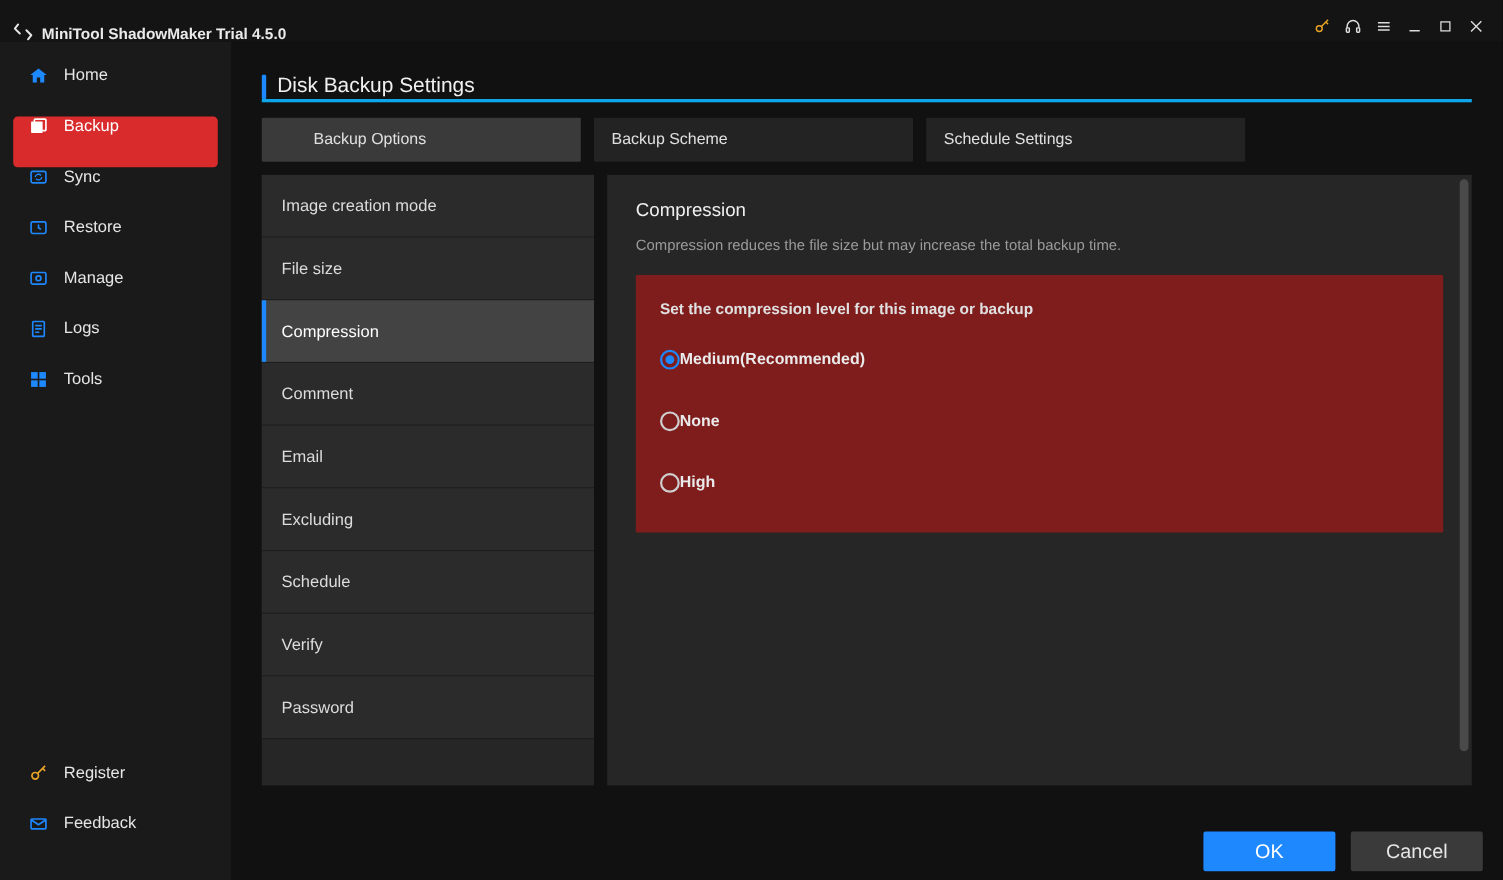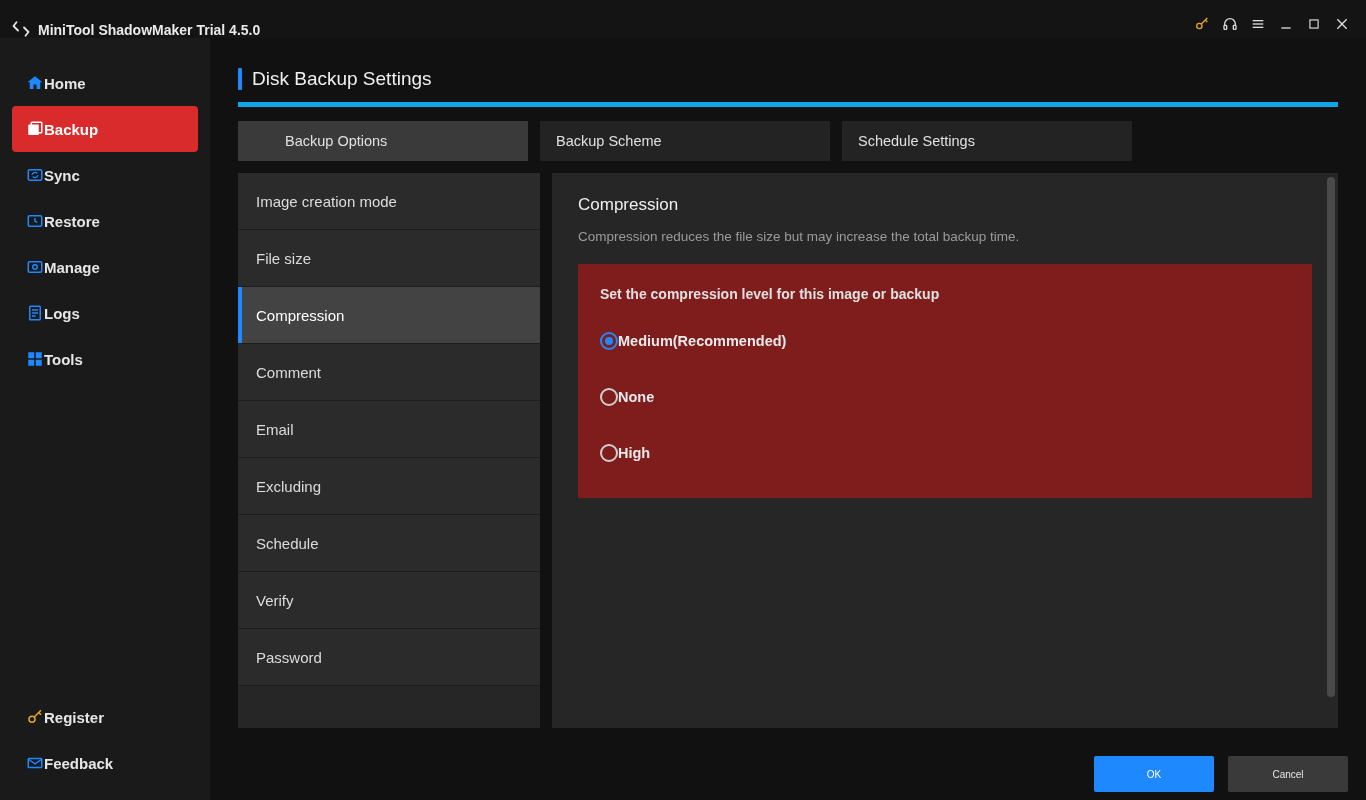--- a/index.html
+++ b/index.html
@@ -11,32 +11,32 @@
   .titlebar .logo { width: 18px; height: 18px; margin-right: 8px; display:flex; align-items:center; justify-content:center; }
   .titlebar .title { font-size: 14px; font-weight: 600; color: #eaeaea; }
   .titlebar .spacer { flex: 1; }
   .titlebar .tbtn { width: 28px; height: 28px; display:flex; align-items:center; justify-content:center; border-radius:2px; cursor:pointer; color:#dcdcdc; }
   .titlebar .tbtn.key { color:#e8a427; }
 
   
   .app { display:flex; height: 762px; }
   .sidebar { width: 210px; background:#1a1a1a; display:flex; flex-direction:column; padding-top:22px; }
   .nav { display:flex; flex-direction:column; gap:0; padding: 0 12px; }
-  .nav-item { display:flex; align-items:center; height:46px; border-radius:4px; padding:0 14px; cursor:pointer; color:#e6e6e6; font-size:15px;font-weight:bold; }
+  .nav-item { display:flex; gap:14px; height:46px; border-radius:4px; padding:0 14px; cursor:pointer; color:#e6e6e6; font-size:15px; }
   .nav-item .icon { width:18px; height:18px; display:flex; align-items:center; justify-content:center; color:#1e88ff; }
   .nav-item.active { background:#d92b2b; color:#ffffff; }
   .nav-item.active .icon { color:#fff; }
   .sidebar .flex { flex:1; }
   .bottom-nav { padding: 0 12px 14px; }
   .bottom-nav .nav-item .icon.key { color:#e8a427; }
 
   .content { flex:1; background:#111; display:flex; flex-direction:column; position:relative; }
 
   
-  .pageheader { margin: 30px 28px 0 28px; padding-bottom: 12px; border-bottom:5px solid #0ea5e9; display:flex; align-items:flex-start; }
+  .pageheader { margin: 30px 28px 0 28px; border-bottom:3px solid #0ea5e9; display:flex; align-items:flex-start; }
   .pageheader .bar { width:4px; height:22px; background:#1e88ff; margin-right:10px; border-radius:1px; }
   .pageheader h1 { font-size:19px; font-weight:500; color:#f0f0f0; }
 
   
   .tabs { display:flex; gap:12px; margin: 14px 28px 0; }
   .tab { flex:0 0 290px; height:40px; background:#232323; display:flex; align-items:center; padding:0 16px; font-size:14.5px; cursor:pointer; border-radius:1px; color:#e0e0e0;}
   .tab.active { background:#3a3a3a;padding-left:47px; }
 
   
   .body { display:flex; gap:12px; margin: 12px 28px 0; height: 555px; }
@@ -52,21 +52,21 @@
   .panel-box { background:#7f1d1d; border-radius:1px; padding: 22px 22px 30px; font-weight: bold; }
   .panel-sub { font-size:14px; color:#e0e0e0; margin-bottom: 24px; }
   .radio { display:flex; align-items:center; gap:0; height:30px; margin-bottom:26px; cursor:pointer; font-size:14.5px; color:#eaeaea; }
   .radio:last-child { margin-bottom:0; }
   .radio .r { width:18px; height:18px; border-radius:50%; border:2px solid #cfcfcf; display:flex; align-items:center; justify-content:center; }
   .radio.selected .r { border-color:#1e88ff; }
   .radio.selected .r::after { content:""; width:8px; height:8px; border-radius:50%; background:#1e88ff; }
 
   
   .footer { position:absolute; right:18px; bottom:8px; display:flex; gap:14px; }
-  .btn { width:120px; height:36px; display:flex; align-items:center; justify-content:center; font-size:10px; border-radius:2px; cursor:pointer; }
+  .btn { width:120px; height:36px; display:flex; align-items:center; justify-content:center; font-size:18px; border-radius:2px; cursor:pointer; }
   .btn.primary { background:#1e88ff; color:#fff; }
   .btn.secondary { background:#3a3a3a; color:#e6e6e6; }
 
   svg { display:block; }
 </style>
 </head>
 <body>
 
 <div class="titlebar">
   <span class="logo">

